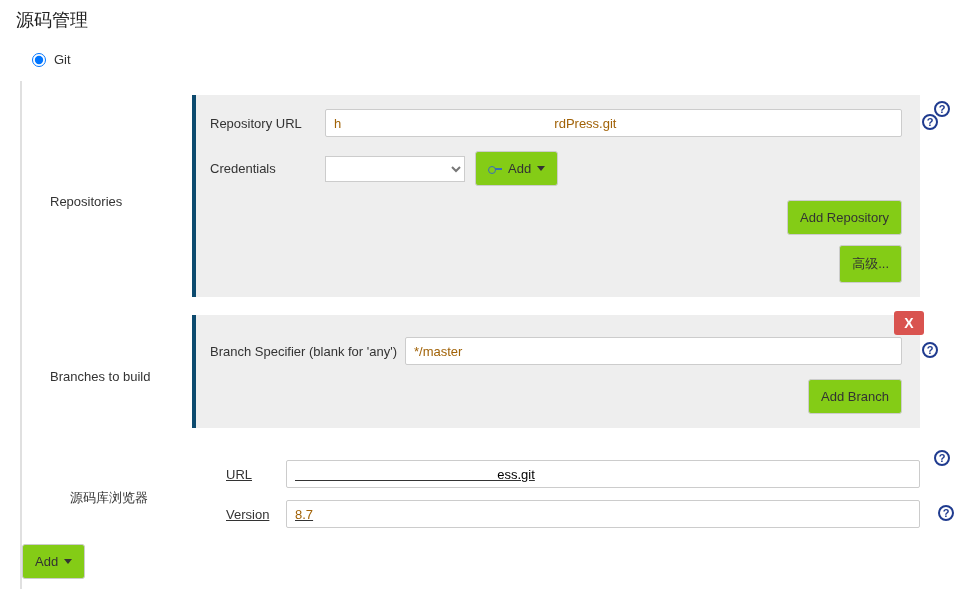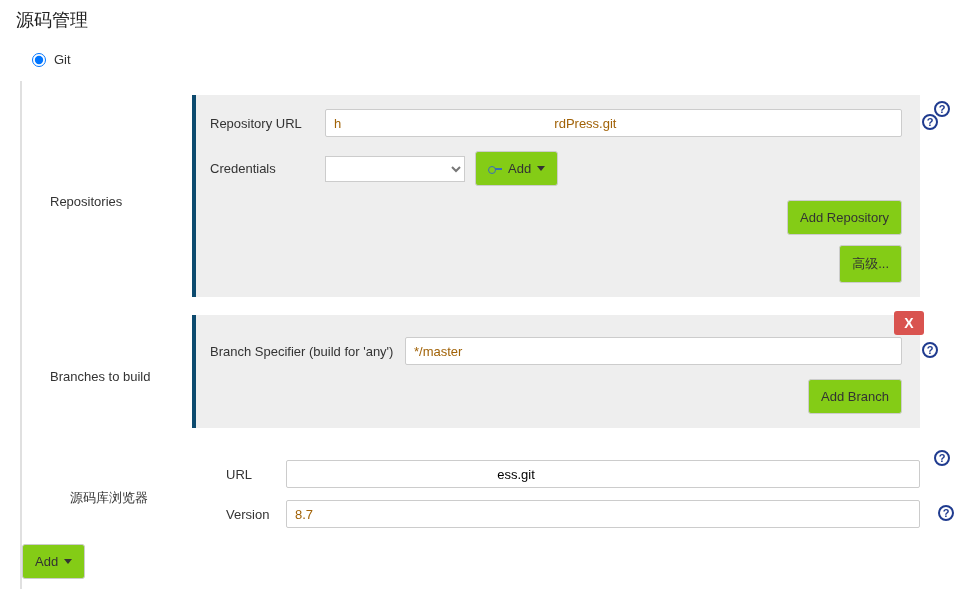--- a/index.html
+++ b/index.html
@@ -174,21 +174,21 @@
       width: 0; height: 0;
       border-left: 4px solid transparent;
       border-right: 4px solid transparent;
       border-top: 5px solid #333;
       display: inline-block;
     }
     .sel.full { width: 100%; }
     .browser-row .right-area {
       padding-right: 44px;
     }
-    .indent-fields { padding: 14px 0 0 14px; }
+    .indent-fields { padding: 14px 0 0 14px; text-decoration: underline; }
     .indent-fields .field-row { margin-bottom: 12px; position: relative;}
     .rel { position: relative; }
   </style>
 </head>
 <body>
 
 <div class="page">
   <h2 class="section-title">源码管理</h2>
 
   <div class="radio-row">
@@ -229,21 +229,21 @@
         </div>
       </div>
     </div>
 
     <div class="cfg-row">
       <div class="left-label">Branches to build</div>
       <div class="right-area">
         <div class="grey-box" style="padding-top:22px;">
           <div class="del-btn">X</div>
           <div class="field-row rel">
-            <div class="sublabel wide">Branch Specifier (build for 'any')</div>
+            <div class="sublabel wide">Branch Specifier (blank for 'any')</div>
             <input type="text" class="txt full" value="*/master" style="">
             <span class="help-icon help-inline">?</span>
           </div>
           <div class="btn-row-right">
             <span class="btn">Add Branch</span>
           </div>
         </div>
       </div>
     </div>
 

